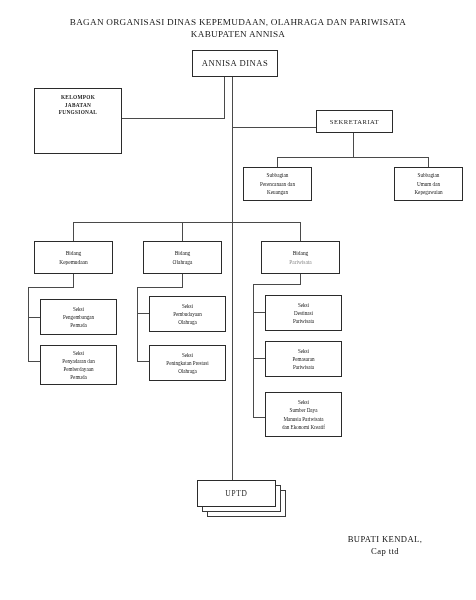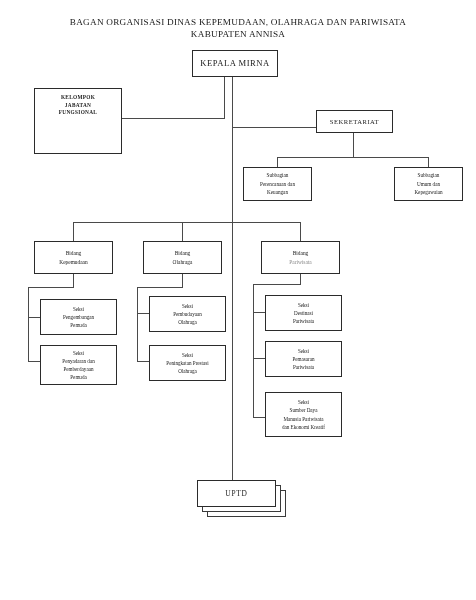--- a/index.html
+++ b/index.html
@@ -141,21 +141,21 @@
   <div class="ln-h" style="left:137px; top:361px; width:12px;"></div>
 
   <div class="ln-v" style="left:300px; top:274px; height:11px;"></div>
   <div class="ln-h" style="left:253px; top:284px; width:48px;"></div>
   <div class="ln-v" style="left:253px; top:284px; height:134px;"></div>
   <div class="ln-h" style="left:253px; top:312px; width:12px;"></div>
   <div class="ln-h" style="left:253px; top:358px; width:12px;"></div>
   <div class="ln-h" style="left:253px; top:417px; width:12px;"></div>
 
   <div class="box t-head" style="left:192px; top:50px; width:86px; height:27px;">
-    <span class="txt">KEPALA MIRNA</span>
+    <span class="txt">ANNISA DINAS</span>
   </div>
 
   <div class="box t-kjf" style="left:34px; top:88px; width:88px; height:66px; align-items:flex-start; padding-top:5px;">
     <span class="txt">
       <span class="ln">KELOMPOK</span>
       <span class="ln">JABATAN</span>
       <span class="ln">FUNGSIONAL</span>
     </span>
   </div>
   <div id="kjf-grid" style="left: 34px; top: 113px; width: 88px; height: 41px; grid-template-columns: repeat(6, 1fr); grid-template-rows: repeat(7, 1fr);">
@@ -295,16 +295,18 @@
     </span>
   </div>
 
   <div class="stack-shadow" style="left:207px; top:490px; width:79px; height:27px; z-index:2;"></div>
   <div class="stack-shadow" style="left:202px; top:485px; width:79px; height:27px; z-index:3;"></div>
   <div class="box t-uptd" style="left:197px; top:480px; width:79px; height:27px; z-index:6;">
     <span class="txt">UPTD</span>
   </div>
 
   <div class="sign" style="left:310px; top:533px; width:150px;">
+    <div>BUPATI KENDAL,</div>
+    <div>Cap ttd</div>
     <div style="height:11px;"></div>
   </div>
 
 </div>
 
 </body></html>

